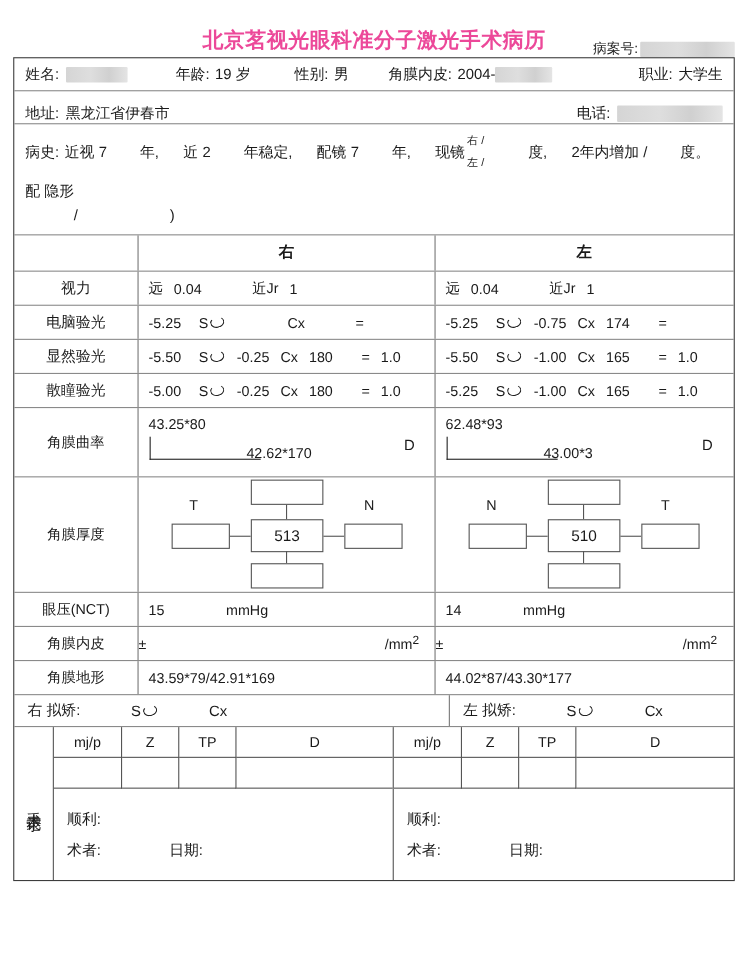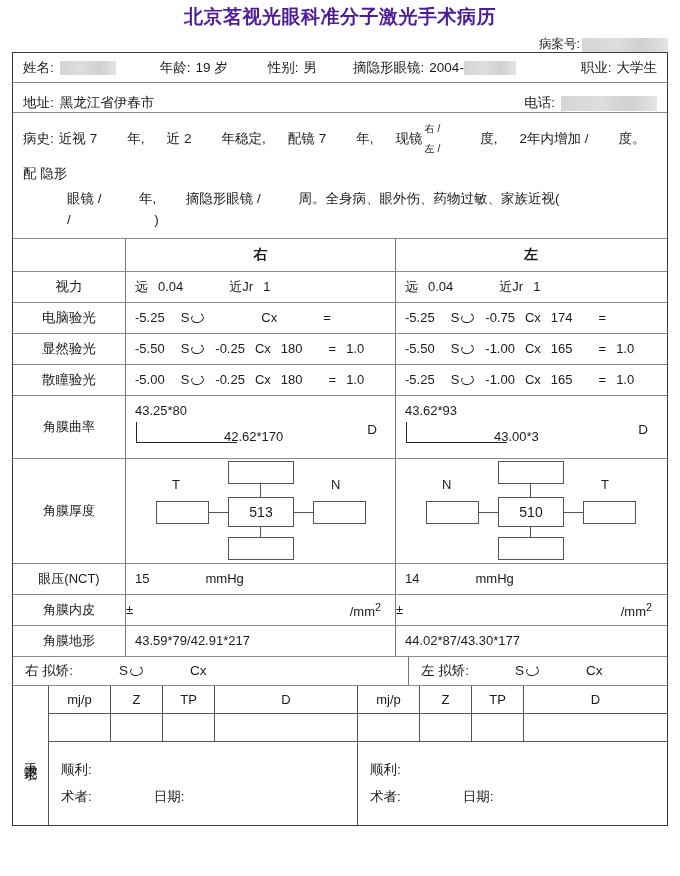--- a/index.html
+++ b/index.html
@@ -21,22 +21,22 @@
     height: 876px;
     box-sizing: border-box;
   }
 
   
   .title {
     text-align: center;
     font-size: 19px;
     font-weight: bold;
     letter-spacing: 0.5px;
-    padding-top: 4px;
-    color: #4c1d95;
+    padding-top: 24px;
+    color: #ec4899;
   }
 
   
   .caseno-line {
     position: absolute;
     right: 12px;
     top: 36px;
     font-size: 12.5px;
     display: flex;
     align-items: center;
@@ -340,21 +340,21 @@
           <span>19 岁</span>
         </span>
         <span class="gap-b"></span>
         <span class="seg">
           <span>性别:</span>
           <span style="width:5px;display:inline-block;"></span>
           <span>男</span>
         </span>
         <span class="gap-c"></span>
         <span class="seg">
-          <span>摘隐形眼镜:</span>
+          <span>角膜内皮:</span>
           <span style="width:5px;display:inline-block;"></span>
           <span>2004-</span>
           <span class="redact r-birth"></span>
         </span>
         <span class="spacer"></span>
         <span class="seg" style="padding-right:10px;">
           <span>职业:</span>
           <span style="width:5px;display:inline-block;"></span>
           <span>大学生</span>
         </span>
@@ -407,29 +407,20 @@
             <span>左 /</span>
           </span>
           <span class="sp-l"></span>
           <span>度,</span>
           <span class="sp-s"></span>
           <span>2年内增加 /</span>
           <span class="sp-m"></span>
           <span>度。</span>
         </div>
         <div class="hist-line2">配 隐形</div>
-        <div class="hist-line3">
-          <span>眼镜 /</span>
-          <span class="sp-m"></span>
-          <span>年,</span>
-          <span class="sp-s"></span>
-          <span>摘隐形眼镜 /</span>
-          <span class="sp-m"></span>
-          <span>周。全身病、眼外伤、药物过敏、家族近视(</span>
-        </div>
         <div class="hist-line4">
           <span>/</span>
           <span class="sp-l"></span><span class="sp-l"></span>
           <span>)</span>
         </div>
       </div>
     </div>
 
     <div class="row">
       <div class="cell c-label eyehdr"></div>
@@ -580,21 +571,21 @@
       <div class="cell c-eye">
         <div class="curbox">
           <div class="cur-top">43.25*80</div>
           <div class="cur-bracket"></div>
           <div class="cur-bottom">42.62*170</div>
           <div class="cur-d">D</div>
         </div>
       </div>
       <div class="cell c-eye2">
         <div class="curbox">
-          <div class="cur-top">43.62*93</div>
+          <div class="cur-top">62.48*93</div>
           <div class="cur-bracket"></div>
           <div class="cur-bottom">43.00*3</div>
           <div class="cur-d">D</div>
         </div>
       </div>
     </div>
 
     <div class="row thickrow">
       <div class="cell c-label">角膜厚度</div>
       <div class="cell c-eye">
@@ -661,21 +652,21 @@
           <span>±</span>
           <span style="flex:1"></span>
           <span><span>/mm</span><sup>2</sup></span>
         </div>
       </div>
     </div>
 
     <div class="row srow">
       <div class="cell c-label">角膜地形</div>
       <div class="cell c-eye">
-        <div class="mval">43.59*79/42.91*217</div>
+        <div class="mval">43.59*79/42.91*169</div>
       </div>
       <div class="cell c-eye2">
         <div class="mval">44.02*87/43.30*177</div>
       </div>
     </div>
 
     <div class="row fixrow">
       <div class="fixcell fix-left">
         <span>右 拟矫:</span>
         <span class="w-s4"></span>

